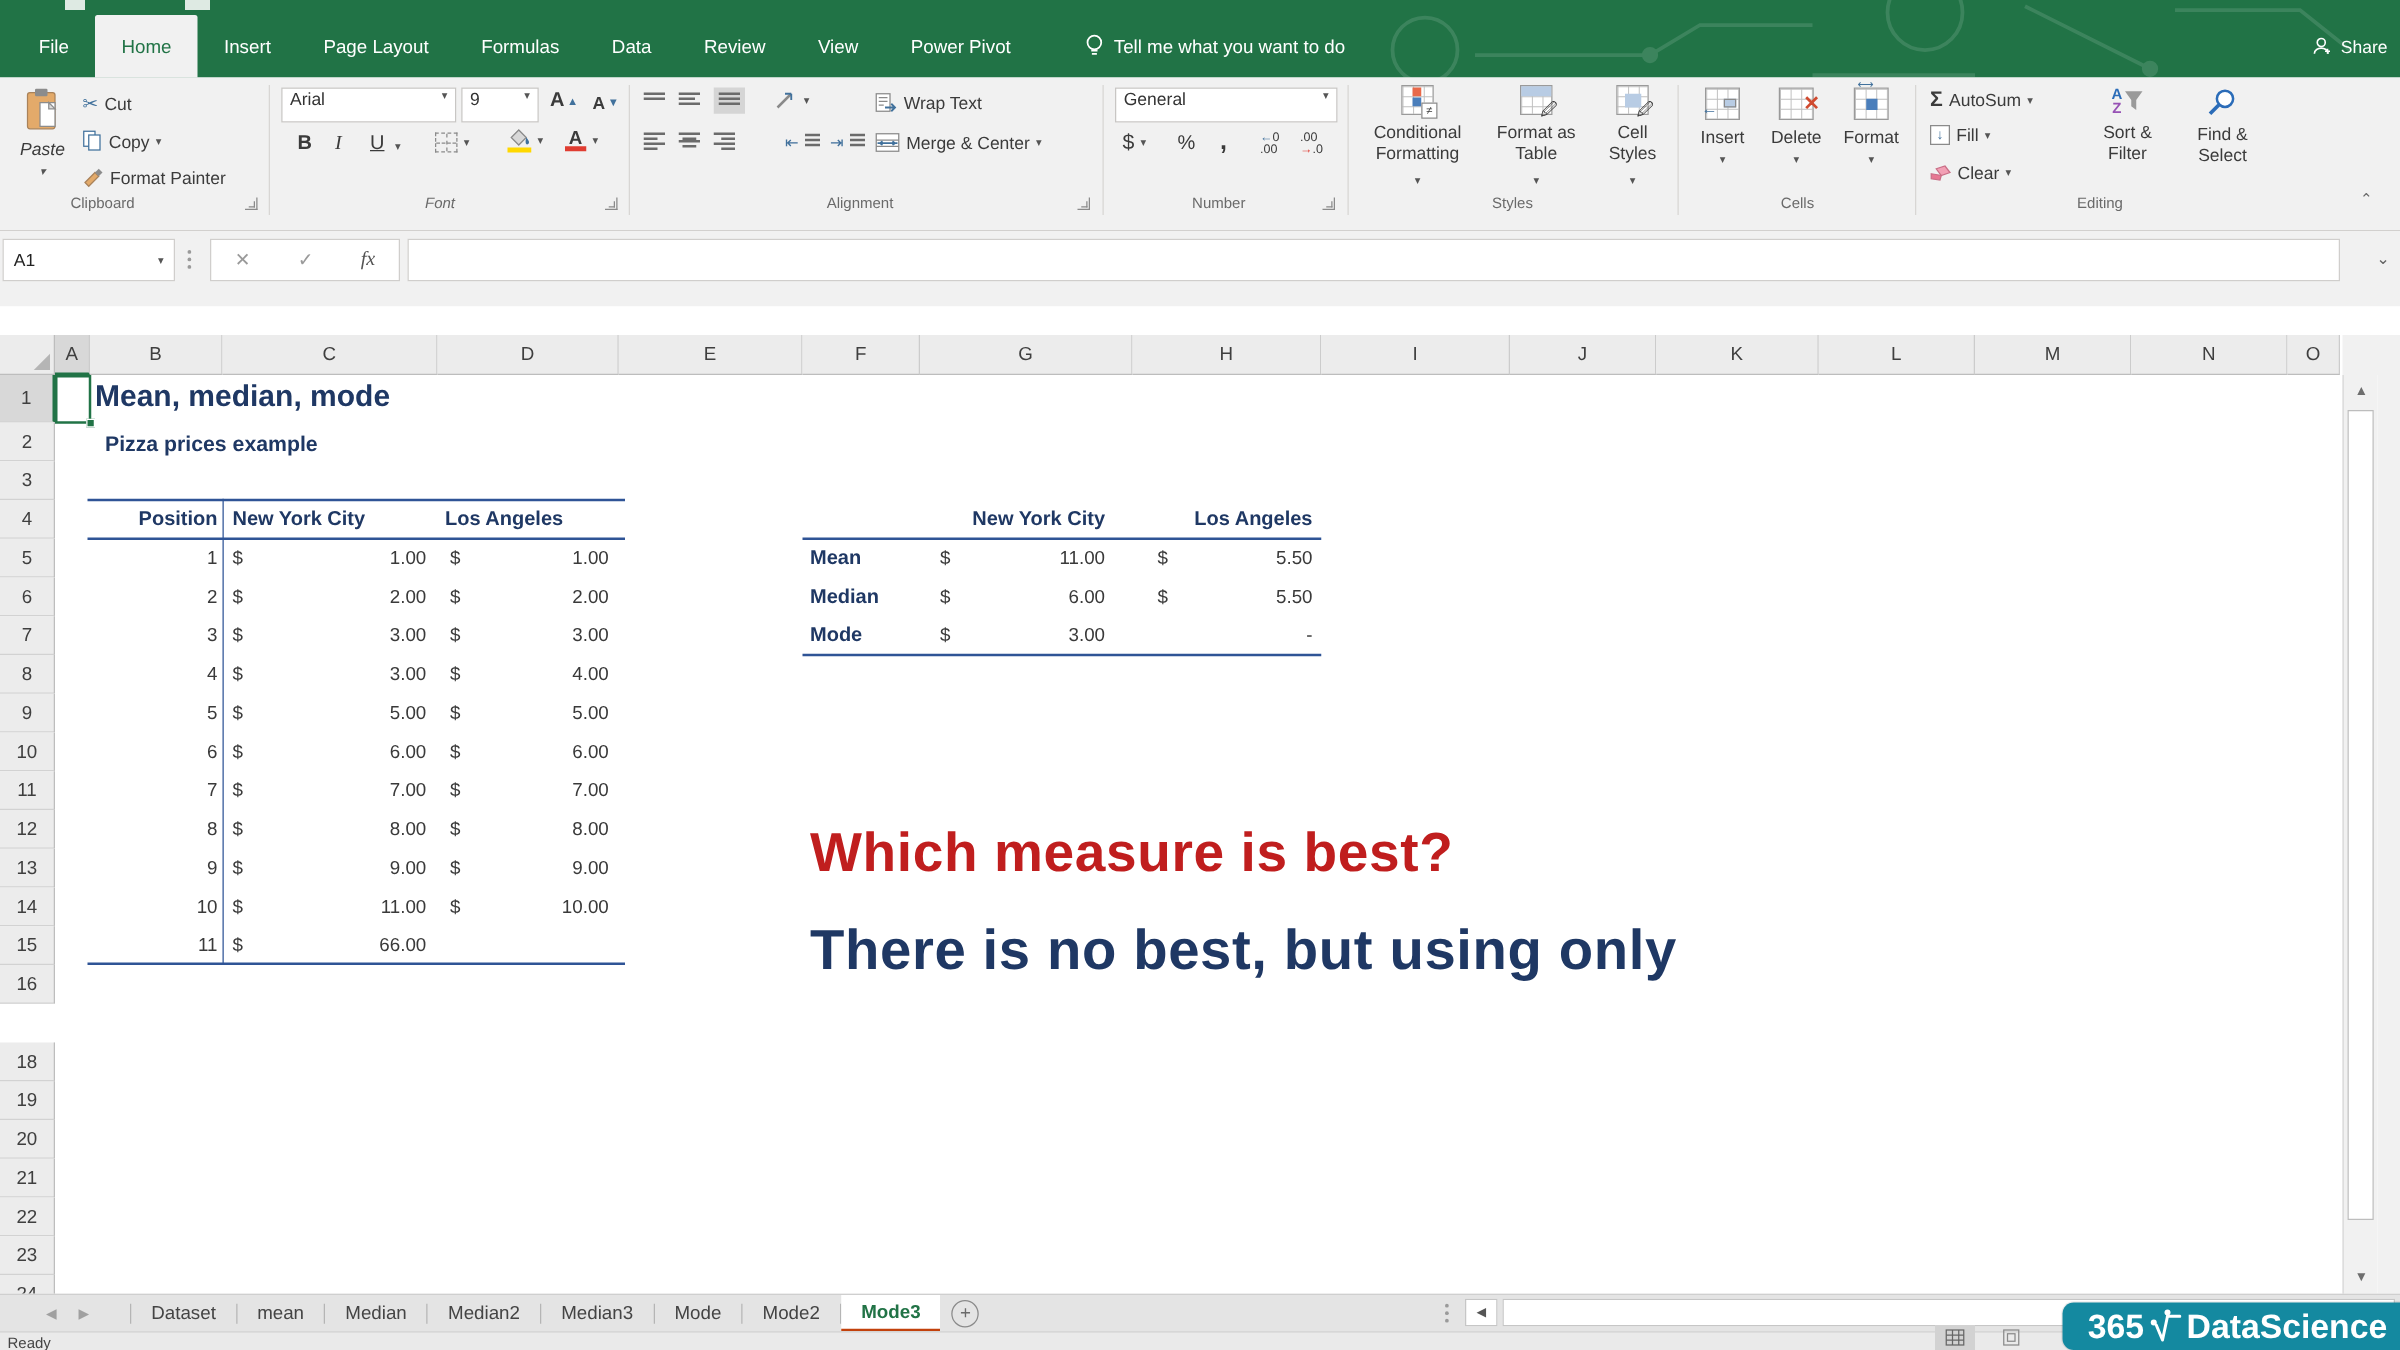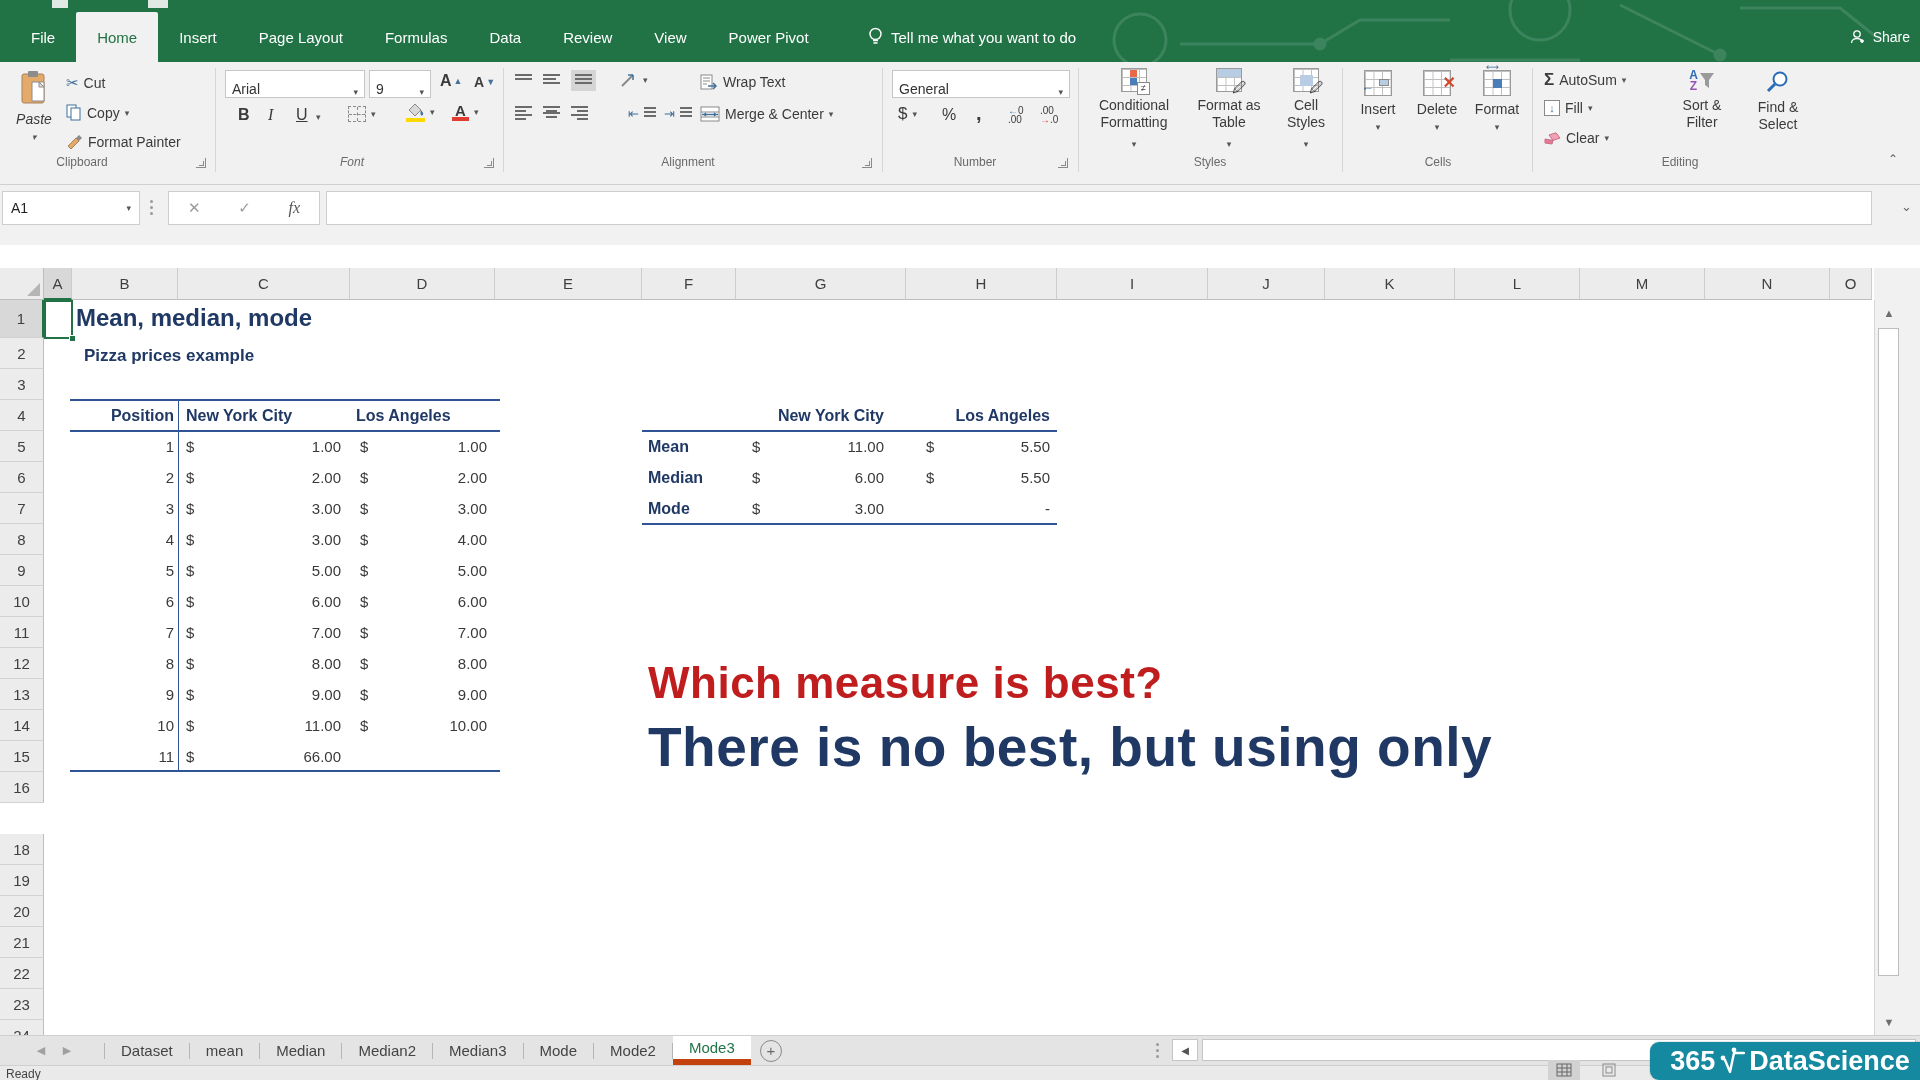--- a/index.html
+++ b/index.html
@@ -19,21 +19,21 @@
 
   
   #ribbon { left:0; top:62px; width:1920px; height:123px; background:#f1f1f1; border-bottom:1px solid #d2d0ce; }
   .gsep { position:absolute; top:6px; height:104px; width:1px; background:#d8d6d4; }
   .glabel { position:absolute; top:93px; width:160px; text-align:center; font-size:12px; color:#6a6a6a; }
   .dlauncher { position:absolute; top:96px; width:10px; height:10px; border-right:1px solid #8a8a8a; border-bottom:1px solid #8a8a8a; }
   .dlauncher:after { content:""; position:absolute; right:1px; bottom:1px; width:4px; height:4px; border-right:1px solid #8a8a8a; border-bottom:1px solid #8a8a8a; }
   .rbtn { position:absolute; color:#3b3b3b; font-size:14px; display:flex; align-items:center; gap:5px; }
   .bigbtn { flex-direction:column; justify-content:flex-start; text-align:center; }
   .caret { font-size:9px; color:#555; }
-  .selbox { position:absolute; background:#fff; border:1px solid #c8c6c4; display:flex; align-items:flex-end; font-size:14px; color:#333; padding:0 6px; justify-content:space-between; }
+  .selbox { position:absolute; background:#fff; border:1px solid #c8c6c4; display:flex; align-items:flex-start; font-size:14px; color:#333; padding:0 6px; justify-content:space-between; }
   .alignbars { display:inline-block; width:17px; height:13px; }
   .alignbars div { height:2px; background:#6b6b6b; margin-bottom:2px; }
   .iconbox16 { width:18px; height:16px; display:inline-block; }
   .minigrid { width:26px; height:24px; border:1px solid #9a9a9a; background:
       linear-gradient(#bfbfbf 1px,transparent 1px) 0 0/100% 8px,
       linear-gradient(90deg,#bfbfbf 1px,transparent 1px) 0 0/8.5px 100%, #fff; position:relative; }
   .twoline { line-height:17px; }
 
   
   #formula-row { left:0; top:185px; width:1920px; height:60px; background:#f1f1f1; }
@@ -56,35 +56,35 @@
   #a1-select { position:absolute; left:44px; top:32px; width:29px; height:39px; border:2px solid #217346; background:#fff; }
   #a1-handle { position:absolute; left:69px; top:67px; width:7px; height:7px; background:#217346; border:1px solid #fff; }
   #sheet-title { position:absolute; left:76px; top:36px; font-size:24px; font-weight:bold; color:#1f3864; }
   #sheet-subtitle { position:absolute; left:84px; top:78px; font-size:17px; font-weight:bold; color:#1f3864; }
   .tline { position:absolute; background:#2f5496; }
   .thdr { position:absolute; font-size:16px; font-weight:bold; color:#1f3864; display:flex; align-items:center; }
   .trow { position:absolute; height:31px; }
   .cellv { position:absolute; font-size:15px; color:#3a3a3a; height:31px; display:flex; align-items:center; }
   .rt { justify-content:flex-end; }
   #q-red { position:absolute; left:648px; top:390px; font-size:44px; font-weight:bold; color:#c01e1e; letter-spacing:.5px; }
-  #a-navy { position:absolute; left:648px; top:448px; font-size:55px; font-weight:bold; color:#1f3864; line-height:63px; letter-spacing:.5px; }
+  #a-navy { position:absolute; left:648px; top:460px; font-size:45px; font-weight:bold; color:#1f3864; line-height:63px; letter-spacing:.5px; }
 
   
   #vscroll { left:1874px; top:300px; width:28px; height:735px; background:#f1f1f1; border-left:1px solid #d6d6d6; }
   #vscroll .arr { position:absolute; left:0; width:28px; height:26px; color:#6e6e6e; font-size:11px; display:flex; align-items:center; justify-content:center; }
   #vthumb { position:absolute; left:3px; top:28px; width:21px; height:648px; background:#fff; border:1px solid #bdbdbd; }
   #right-strip { left:1902px; top:268px; width:18px; height:767px; background:#f1f1f1; }
   #hdr-right-gap { left:1874px; top:268px; width:46px; height:32px; background:#f1f1f1; }
 
   
   #tabbar { left:0; top:1035px; width:1920px; height:30px; background:#e4e4e4; border-top:1px solid #cfcfcf; display:flex; align-items:stretch; }
   .tabnav { width:26px; display:flex; align-items:center; justify-content:center; color:#a0a0a0; font-size:11px; }
   .stabsep { width:1px; height:16px; background:#b5b5b5; align-self:center; }
   .stab { padding:0 16px; display:flex; align-items:center; font-size:15px; color:#444; }
-  .stab.active { background:#fff; color:#217346; font-weight:normal; border-bottom:6px solid #c2410c; }
+  .stab.active { background:#fff; color:#217346; font-weight:bold; border-bottom:2px solid #c2410c; }
   #newsheet { width:40px; display:flex; align-items:center; justify-content:center; }
   #newsheet .plus { width:22px; height:22px; border:1px solid #8a8a8a; border-radius:50%; color:#6a6a6a; font-size:15px; display:flex; align-items:center; justify-content:center; }
   #hscroll { position:absolute; left:1172px; top:1039px; display:flex; align-items:center; gap:4px; }
   #hscroll .harr { width:26px; height:22px; background:#fff; border:1px solid #c6c6c6; color:#555; font-size:10px; display:flex; align-items:center; justify-content:center; }
   #htrack { width:714px; height:22px; background:#fff; border:1px solid #c6c6c6; }
 
   
   #statusbar { left:0; top:1065px; width:1920px; height:15px; background:#eaeaea; border-top:1px solid #d0d0d0; font-size:12px; color:#444; }
   #ready { position:absolute; left:6px; top:1px; }
   #viewbtns { position:absolute; left:1548px; top:-6px; display:flex; gap:14px; align-items:center; }

